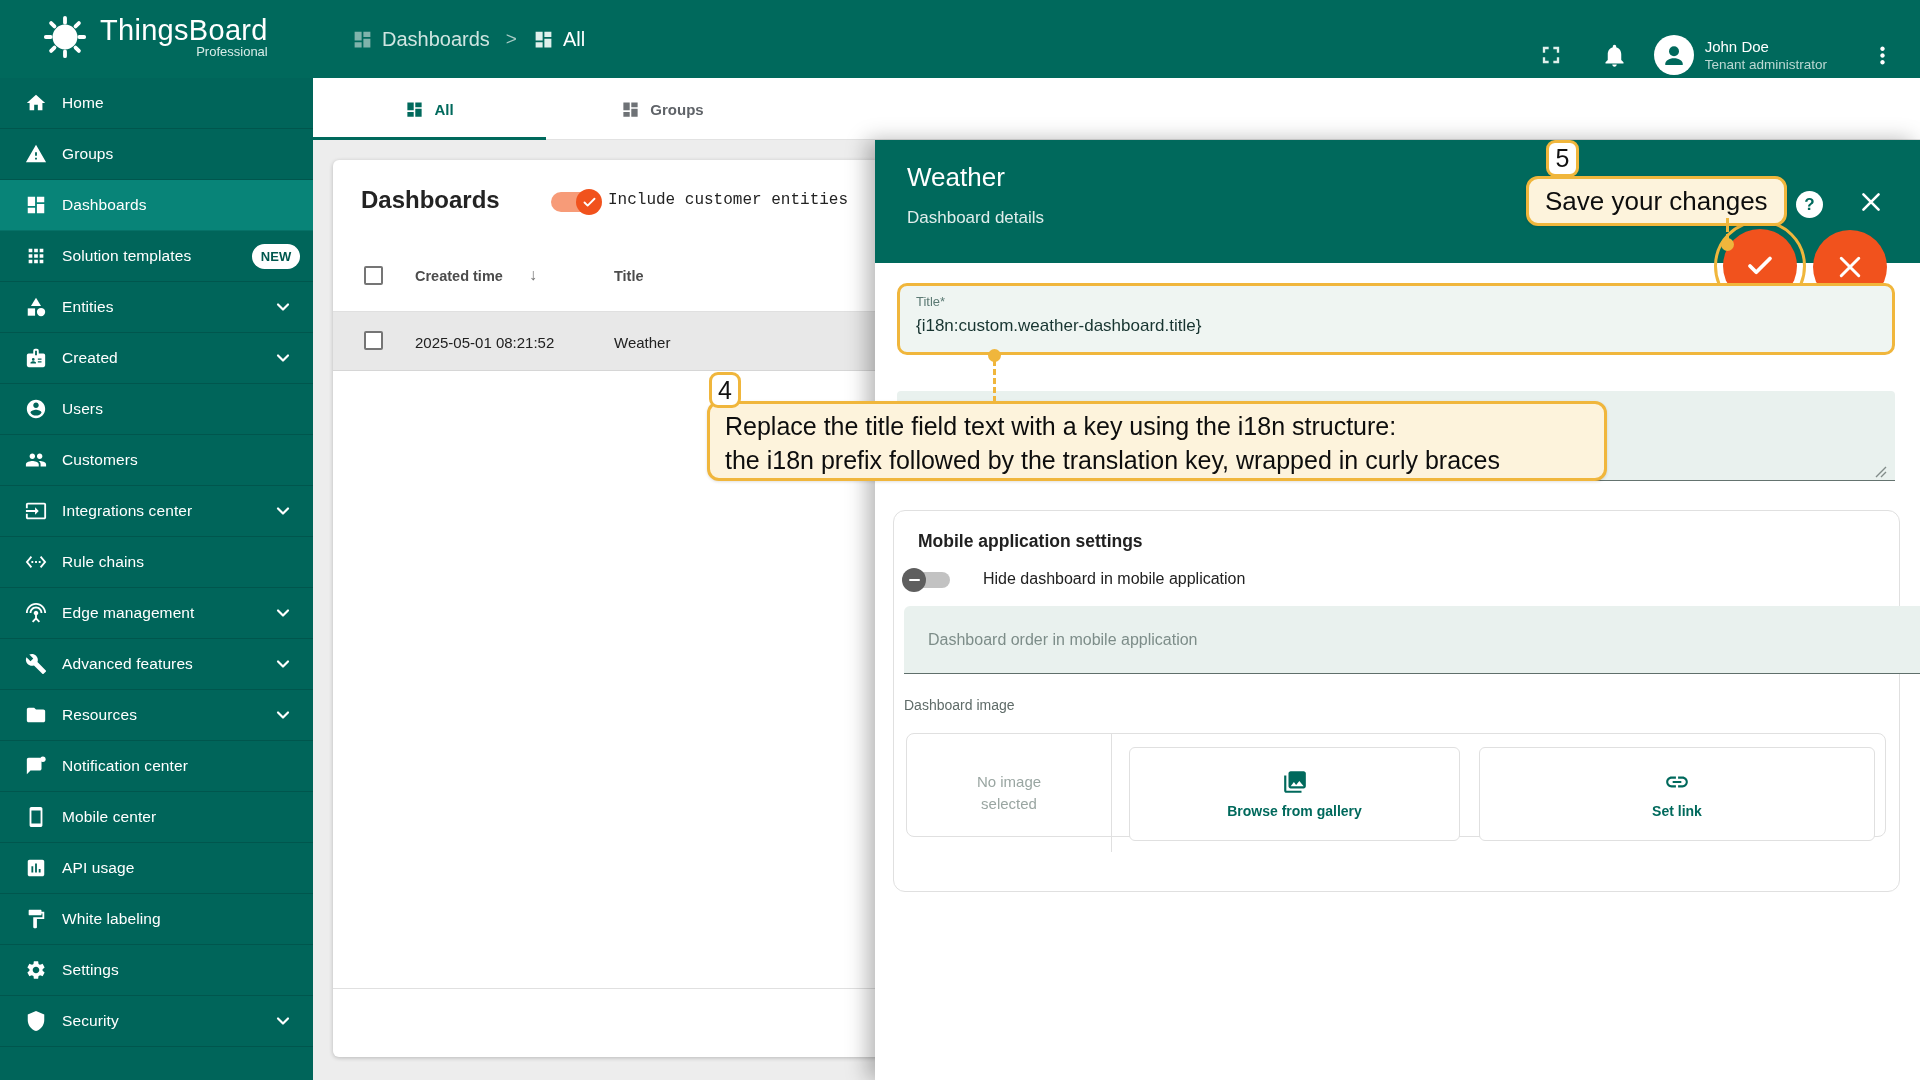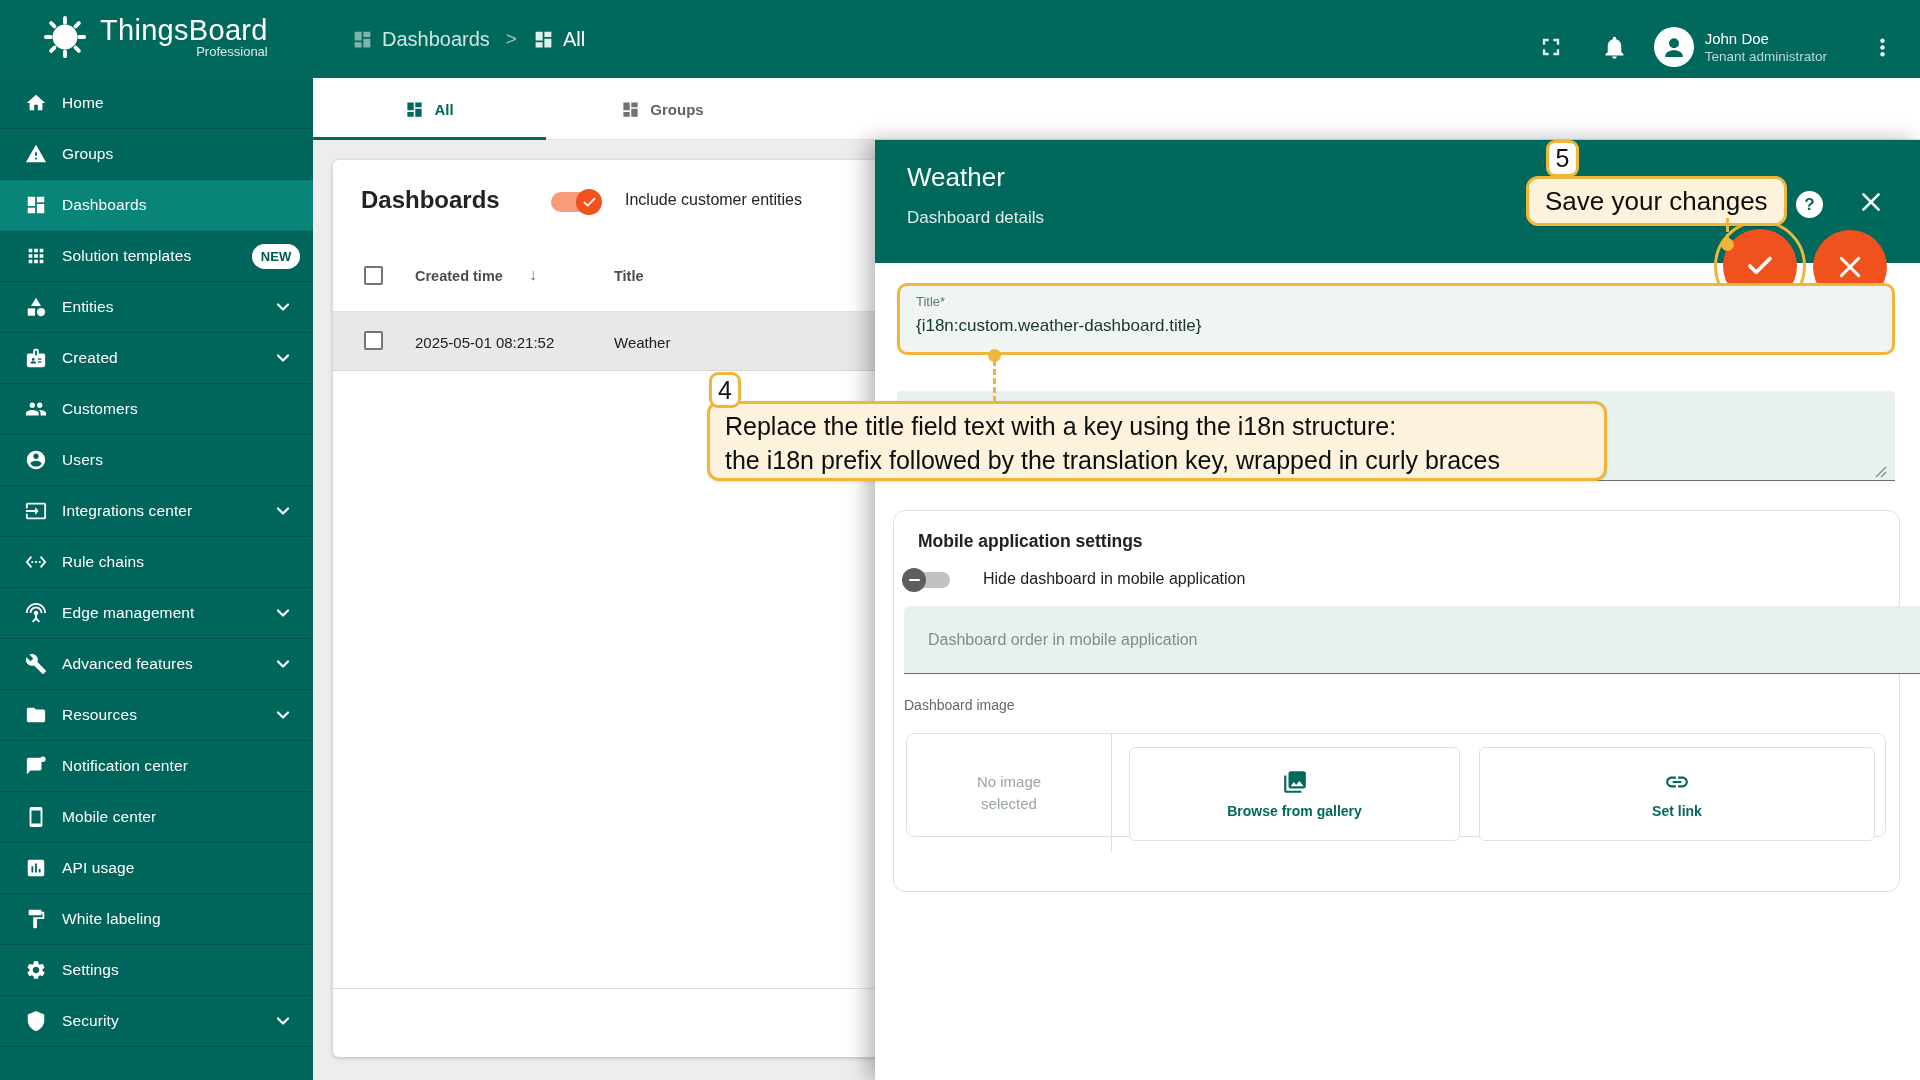--- a/index.html
+++ b/index.html
@@ -16,21 +16,21 @@
   
   .app-header{position:absolute;left:0;top:0;width:1920px;height:78px;background:var(--teal);z-index:30;}
   .logo-wrap{position:absolute;left:42px;top:14px;display:flex;align-items:center;color:#fff;}
   .logo-name{font-size:29px;letter-spacing:.3px;line-height:30px;}
   .logo-sub{font-size:13px;color:#d9ece8;text-align:right;line-height:14px;}
   .crumbs{position:absolute;left:352px;top:0;height:78px;display:flex;align-items:center;font-size:20px;}
   .crumb{display:flex;align-items:center;gap:9px;}
   .crumb-link{color:#cfe5e1;}
   .crumb-cur{color:#fff;}
   .crumb-sep{color:#a9ccc6;margin:0 16px;font-size:19px;}
-  .hdr-actions{position:absolute;right:0;top:8px;height:78px;display:flex;align-items:center;padding-right:24px;color:#fff;}
+  .hdr-actions{position:absolute;right:0;top:16px;height:78px;display:flex;align-items:center;padding-right:24px;color:#fff;}
   .avatar{width:40px;height:40px;border-radius:50%;background:#fff;display:flex;align-items:center;justify-content:center;color:var(--teal);}
   .uname{font-size:15px;color:#fff;line-height:19px;}
   .urole{font-size:13.5px;color:#bcd9d4;line-height:18px;}
 
   
   .sidebar{position:absolute;left:0;top:78px;width:313px;height:1002px;background:var(--teal-dark);z-index:20;}
   .sb-item{position:relative;height:51px;display:flex;align-items:center;padding-left:25px;color:#fff;border-bottom:1px solid rgba(0,0,0,.14);cursor:pointer;}
   .sb-item.sel{background:var(--teal-sel);}
   .sb-ic{width:22px;height:22px;margin-right:15px;flex:0 0 auto;}
   .sb-ic svg{width:22px;height:22px;}
@@ -45,21 +45,21 @@
   .tab.inactive{color:#5f6368;}
   .tab.inactive .tab-ic{color:#6e7276;}
   .tab-ic{width:19px;height:19px;}
   .tab-ic svg{width:19px;height:19px;}
   .tab-underline{position:absolute;left:0;bottom:0;width:233px;height:3px;background:var(--teal);}
   .content-bg{position:absolute;left:313px;top:140px;width:1607px;height:940px;background:#ededed;z-index:5;}
   .card{position:absolute;left:333px;top:160px;width:1457px;height:897px;background:#fff;border-radius:6px;box-shadow:0 1px 4px rgba(0,0,0,.22);z-index:6;}
   .card-title{position:absolute;left:28px;top:26px;font-size:24px;color:#232323;}
   .tgl-track{position:absolute;border-radius:10px;}
   .tgl-knob{position:absolute;border-radius:50%;display:flex;align-items:center;justify-content:center;}
-  .inc-label{position:absolute;left:292px;top:31px;font-size:16px;color:#232323;}
+  .inc-label{position:absolute;left:275px;top:31px;font-size:16px;color:#232323;font-family:Liberation Mono, monospace;}
   .cbx{width:19px;height:19px;border:2px solid #757575;border-radius:2px;background:#fff;}
   .colhead{font-size:14.5px;font-weight:700;color:#4c4c4c;}
   .trow{position:absolute;left:0;top:151px;width:100%;height:60px;background:#e8e8e8;border-top:1px solid #e0e0e0;border-bottom:1px solid #d6d6d6;cursor:pointer;}
   .cell{font-size:15px;color:#212121;}
   .card-footline{position:absolute;left:0;top:828px;width:100%;border-top:1px solid #e0e0e0;}
 
   
   .drawer{position:absolute;left:875px;top:140px;width:1045px;height:940px;background:#fff;box-shadow:-8px 0 20px rgba(0,0,0,.28);z-index:40;}
   .drawer-head{position:absolute;left:0;top:0;width:1045px;height:123px;background:var(--teal);color:#fff;}
   .d-title{position:absolute;left:32px;top:22px;font-size:26px;}
@@ -309,32 +309,32 @@
     <span class="sb-label">Created</span>
     <span class="sb-chev">
         <svg class="ic" width="20" height="20">
           <use href="#i-chev"></use>
         </svg>
       </span>
   </div>
   <div class="sb-item">
     <span class="sb-ic">
         <svg class="ic">
+          <use href="#i-account"></use>
+        </svg>
+      </span>
+    <span class="sb-label">Users</span>
+  </div>
+  <div class="sb-item">
+    <span class="sb-ic">
+        <svg class="ic">
           <use href="#i-people"></use>
         </svg>
       </span>
     <span class="sb-label">Customers</span>
-  </div>
-  <div class="sb-item">
-    <span class="sb-ic">
-        <svg class="ic">
-          <use href="#i-account"></use>
-        </svg>
-      </span>
-    <span class="sb-label">Users</span>
   </div>
   <div class="sb-item">
     <span class="sb-ic">
         <svg class="ic">
           <use href="#i-input"></use>
         </svg>
       </span>
     <span class="sb-label">Integrations center</span>
     <span class="sb-chev">
         <svg class="ic" width="20" height="20">

